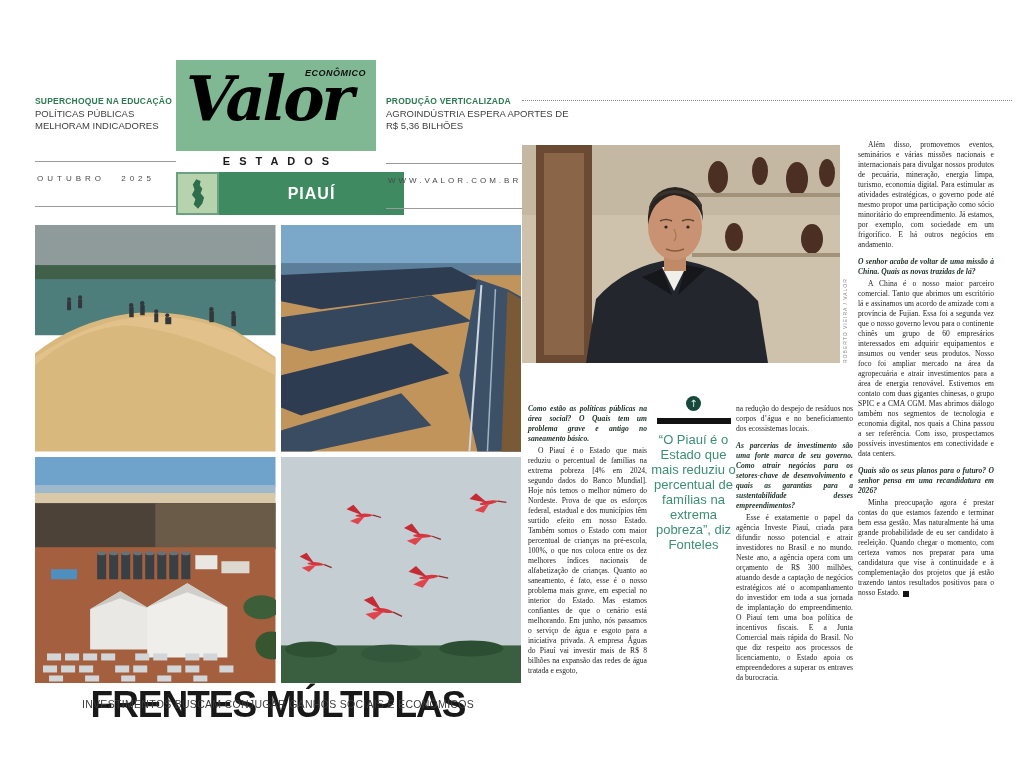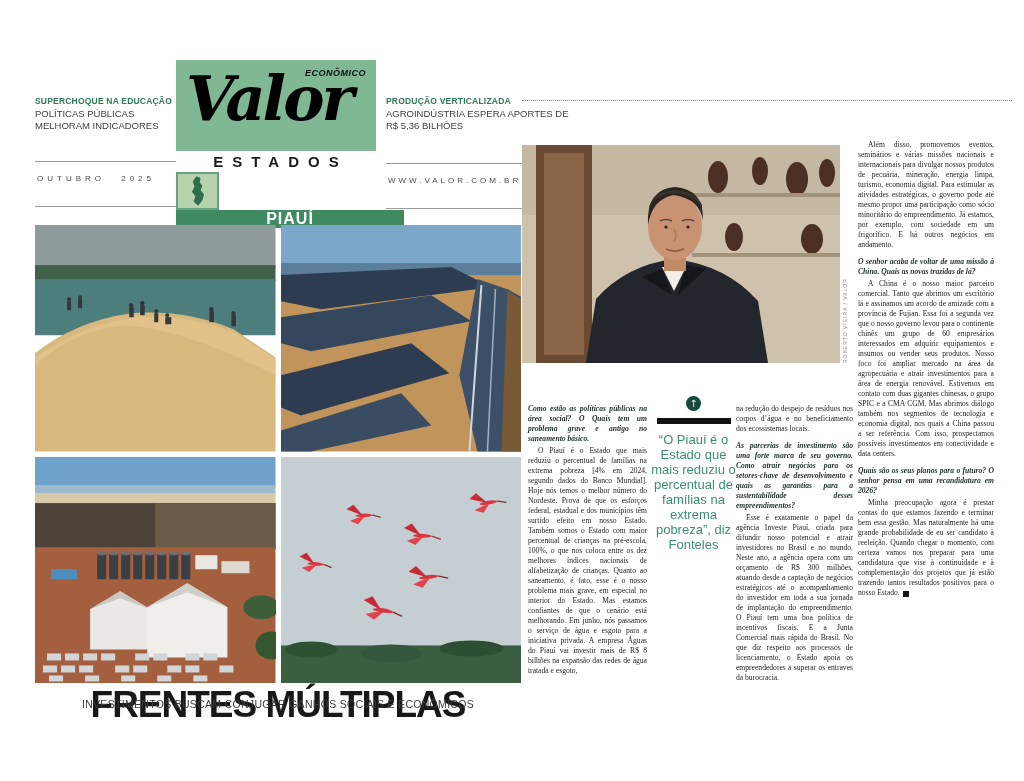--- a/index.html
+++ b/index.html
@@ -14,22 +14,22 @@
   .spaced-small { font-family:"Liberation Sans", sans-serif; font-size:8px; color:#4a4a4a; letter-spacing:4px; word-spacing:10px; }
 
   #teaser-left { position:absolute; left:35px; top:96px; width:146px; }
   #rule-l1 { left:35px; top:161px; width:146px; }
   #cover-date { position:absolute; left:37px; top:174px; }
   #rule-l2 { left:35px; top:206px; width:146px; }
 
   #masthead-box { position:absolute; left:176px; top:60px; width:200px; height:91px; background:#7fb893;font-style:italic; }
   #masthead-super { position:absolute; right:10px; top:8px; font-family:"Liberation Sans", sans-serif; font-weight:bold; font-size:9px; letter-spacing:.5px; color:#101010; }
   #masthead-brand { position:absolute; left:10px; top:2px; font-family:"DejaVu Serif", serif; font-weight:bold; font-size:62px; letter-spacing:-3px; color:#000000; }
-  #estados-strip { position:absolute; left:176px; top:151px; width:200px; height:21px; background:#ffffff; text-align:center; font-family:"Liberation Sans", sans-serif; font-size:15px; font-weight:bold; letter-spacing:9px; color:#1a1a1a; line-height:21px; text-indent:9px; }
-  #region-row { position:absolute; left:176px; top:172px; width:228px; height:43px; display:flex;flex-direction:column; }
+  #estados-strip { position:absolute; left:176px; top:151px; width:200px; height:21px; background:#ffffff; text-align:center; font-family:"Liberation Sans", sans-serif; font-size:11px; font-weight:bold; letter-spacing:9px; color:#1a1a1a; line-height:21px; text-indent:9px; }
+  #region-row { position:absolute; left:176px; top:172px; width:228px; height:43px; display:flex; }
   #region-map-tile { width:43px; height:43px; background:#b7d3ad; border:2px solid #6aa181; display:flex; align-items:center; justify-content:center; }
   #region-bar { flex:1; background:#3f8a61; display:flex; align-items:center; justify-content:center; }
   #region-name { font-family:"Liberation Sans", sans-serif; font-weight:bold; font-size:16px; letter-spacing:1px; color:#ffffff; }
 
   #teaser-right { position:absolute; left:386px; top:96px; width:190px; }
   #rule-r1 { left:386px; top:163px; width:185px; }
   #cover-url { position:absolute; left:388px; top:176px; letter-spacing:3px; word-spacing:2px; }
   #rule-r2 { left:386px; top:208px; width:185px; }
 
   #photo-grid { position:absolute; left:35px; top:225px; width:486px; height:458px; display:grid; grid-template-columns:1fr 1fr; grid-template-rows:1fr 1fr; gap:5px; }

